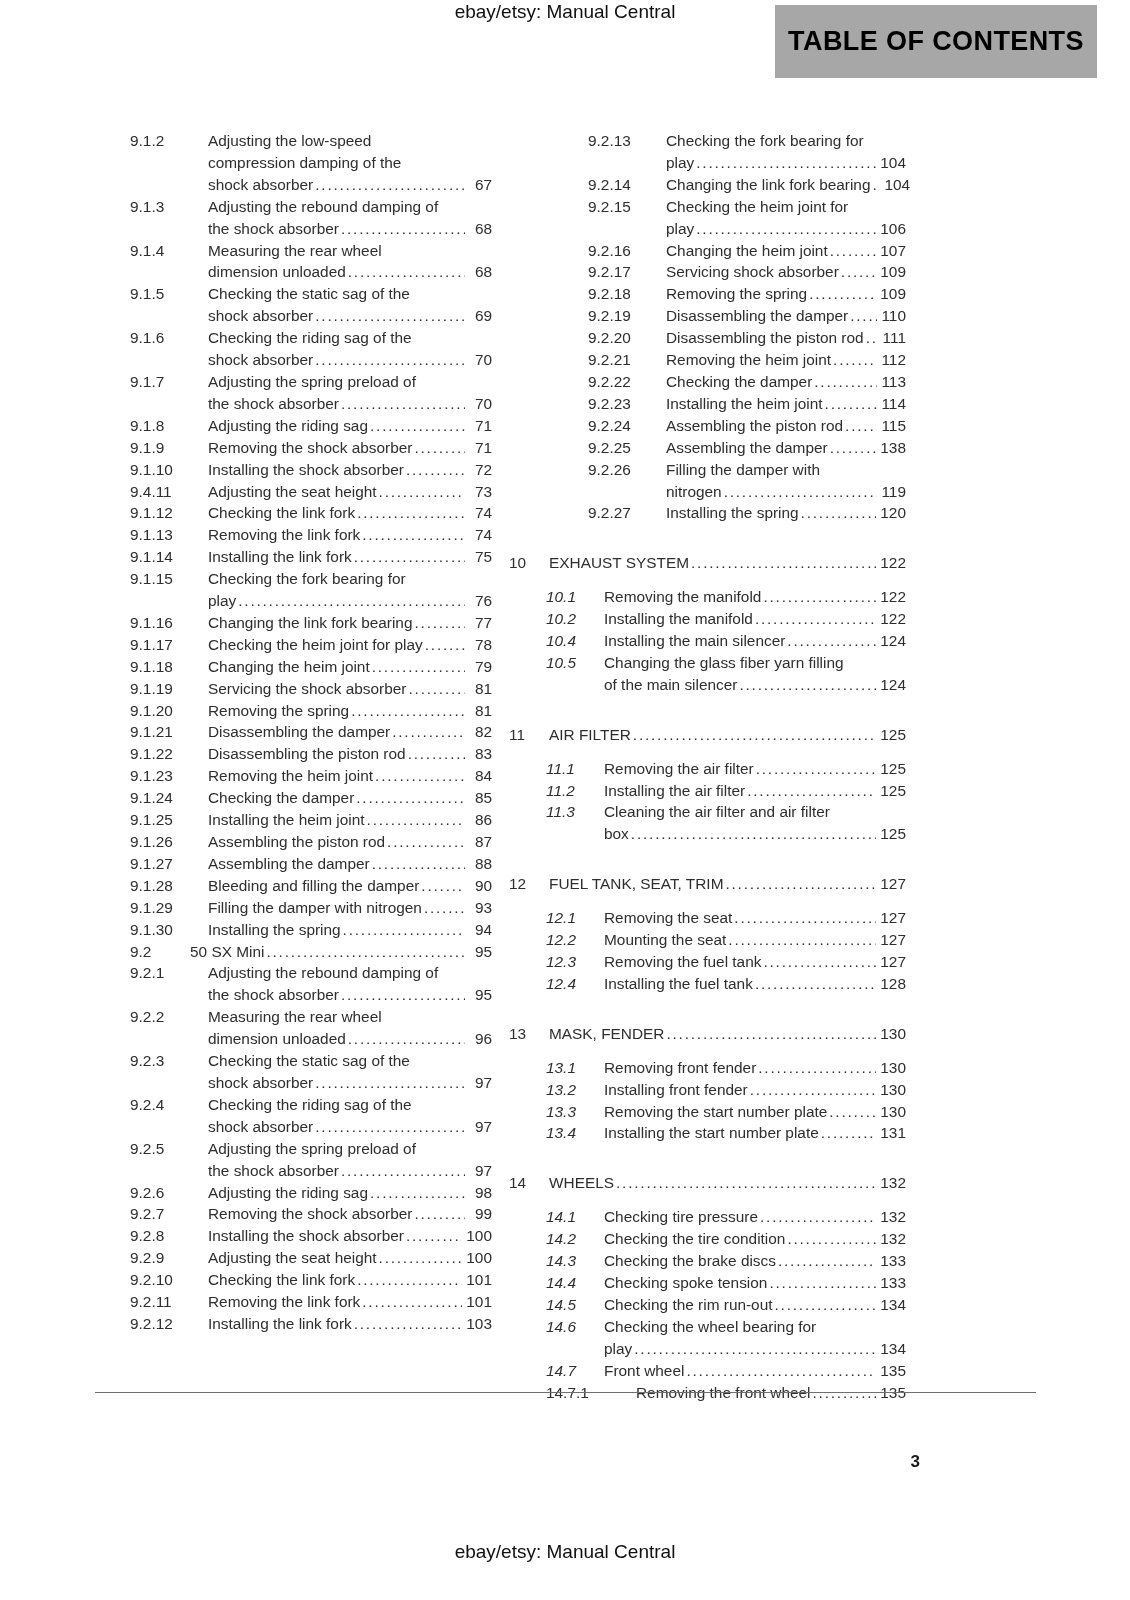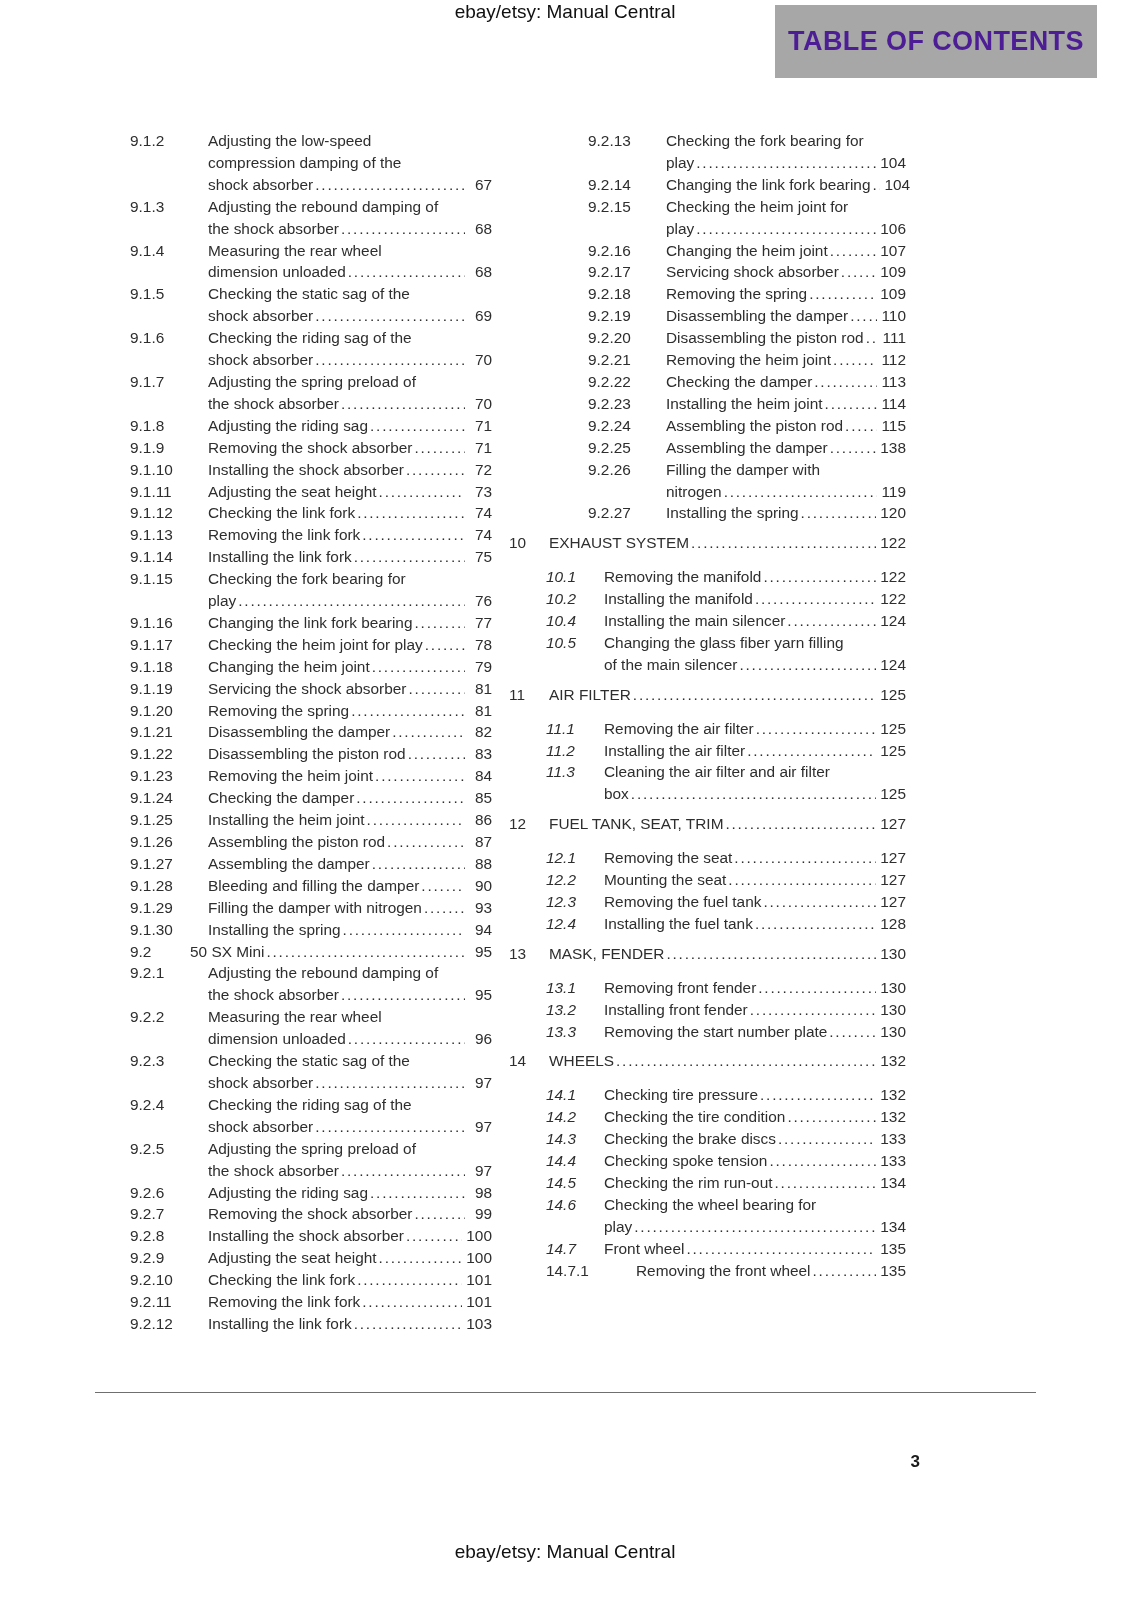--- a/index.html
+++ b/index.html
@@ -30,21 +30,21 @@
     width: 322px; height: 73px;
     background: #a7a7a7;
     display: flex;
     align-items: center;
     justify-content: center;
   }
   .banner-title {
     font-size: 27px;
     font-weight: 700;
     letter-spacing: 0.4px;
-    color: #4c1d95;
+    color: #000000;
     white-space: nowrap;
   }
 
   .toc {
     position: absolute;
     top: 130px; left: 130px;
     display: flex;
     align-items: flex-start;
   }
   .toc-col { display: flex; flex-direction: column; }
@@ -76,21 +76,21 @@
     letter-spacing: 1.8px;
     color: #2e2e2e;
   }
   .pg {
     flex: 0 0 auto;
     min-width: 27px;
     text-align: right;
     padding-left: 4px;
   }
 
-  .lv-ch { margin-top: 8px; margin-bottom: 12px; }
+  .lv-ch { margin-top: 28px; margin-bottom: 12px; }
 
   .toc-col-1 .toc-entry { margin-left: 37px; }
   .toc-col-1 .lv-ch { margin-left: 0; }
   .toc-col-1 .lv-ch .num { flex: 0 0 40px; }
   .toc-col-1 .lv-s1 .num { flex: 0 0 58px; font-style: italic; }
   .toc-col-1 .lv-s2 .num { flex: 0 0 78px; margin-left: 42px; }
   .toc-col-1 .lv-s3 .num { flex: 0 0 90px; }
 
   .rule {
     position: absolute;
@@ -218,21 +218,21 @@
         <span class="num">9.1.10</span>
         <span class="entry-body">
           <span class="line last">
             <span class="txt">Installing the shock absorber</span>
             <span class="dots"></span>
             <span class="pg">72</span>
           </span>
         </span>
       </div>
       <div class="toc-entry lv-s2">
-        <span class="num">9.1.11</span>
+        <span class="num">9.4.11</span>
         <span class="entry-body">
           <span class="line last">
             <span class="txt">Adjusting the seat height</span>
             <span class="dots"></span>
             <span class="pg">73</span>
           </span>
         </span>
       </div>
       <div class="toc-entry lv-s2">
         <span class="num">9.1.12</span>
@@ -890,20 +890,30 @@
       <div class="toc-entry lv-s1">
         <span class="num">13.3</span>
         <span class="entry-body">
           <span class="line last">
             <span class="txt">Removing the start number plate</span>
             <span class="dots"></span>
             <span class="pg">130</span>
           </span>
         </span>
       </div>
+      <div class="toc-entry lv-s1">
+        <span class="num">13.4</span>
+        <span class="entry-body">
+          <span class="line last">
+            <span class="txt">Installing the start number plate</span>
+            <span class="dots"></span>
+            <span class="pg">131</span>
+          </span>
+        </span>
+      </div>
       <div class="toc-entry lv-ch">
         <span class="num">14</span>
         <span class="entry-body">
           <span class="line last">
             <span class="txt">WHEELS</span>
             <span class="dots"></span>
             <span class="pg">132</span>
           </span>
         </span>
       </div>

